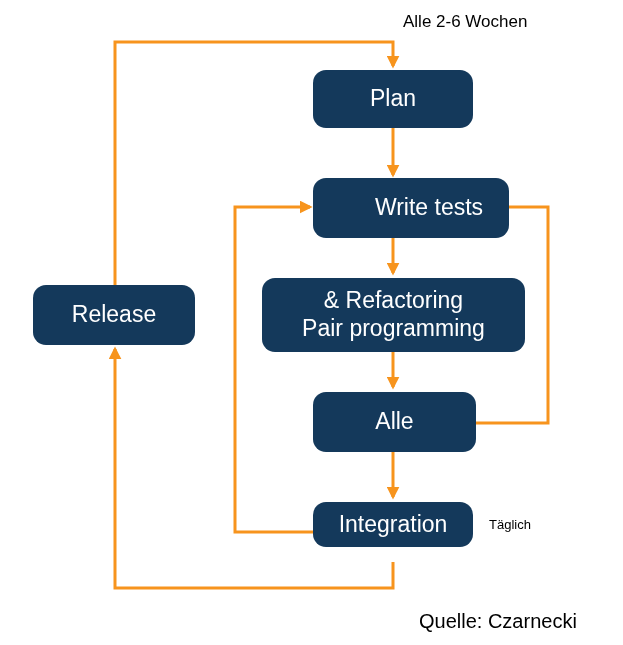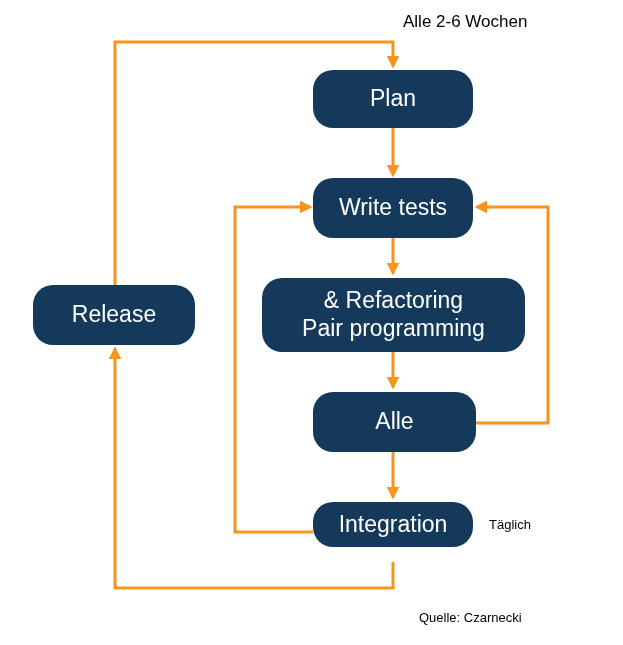--- a/index.html
+++ b/index.html
@@ -18,44 +18,44 @@
     stroke: var(--arrow, #f7941d);
     stroke-width: 3;
     fill: none;
     stroke-linejoin: miter;
   }
   #arrowhead-tri { fill: var(--arrow, #f7941d); }
   .node {
     position: absolute;
     background: var(--box, #14395b);
     color: var(--box-text, #ffffff);
-    border-radius: 20px;
+    border-radius: 13px;
     display: flex;
     flex-direction: column;
     align-items: center;
     justify-content: center;
     text-align: center;
     font-size: 23px;
     line-height: 1.2;
     white-space: nowrap;
   }
   #node-plan        { left: 313px; top: 70px;  width: 160px; height: 58px; }
-  #node-write-tests { left: 313px; top: 178px; width: 160px; height: 60px; }
+  #node-write-tests { left: 313px; top: 178px; width: 160px; height: 60px; padding-left: 36px; }
   #node-pair        { left: 262px; top: 278px; width: 263px; height: 74px; }
   #node-test        { left: 313px; top: 392px; width: 163px; height: 60px; }
   #node-integration { left: 313px; top: 502px; width: 160px; height: 45px; }
   #node-release     { left: 33px;  top: 285px; width: 162px; height: 60px; }
   .note {
     position: absolute;
     color: var(--label-text, #000000);
     white-space: nowrap;
   }
   #note-cycle  { left: 403px; top: 12px;  font-size: 17px; }
   #note-daily  { left: 489px; top: 517px; font-size: 13px; }
-  #note-source { left: 419px; top: 610px; font-size: 13px; }
+  #note-source { left: 419px; top: 610px; font-size: 20px; }
 </style>
 </head>
 <body>
 
 <svg id="arrow-layer" viewBox="0 0 623 645" xmlns="http://www.w3.org/2000/svg">
   <defs>
     <marker id="arrowhead" viewBox="0 0 10 10" refX="8" refY="5" markerWidth="13" markerHeight="13" orient="auto" markerUnits="userSpaceOnUse">
       <path id="arrowhead-tri" d="M0,0 L10,5 L0,10 z"></path>
     </marker>
   </defs>

